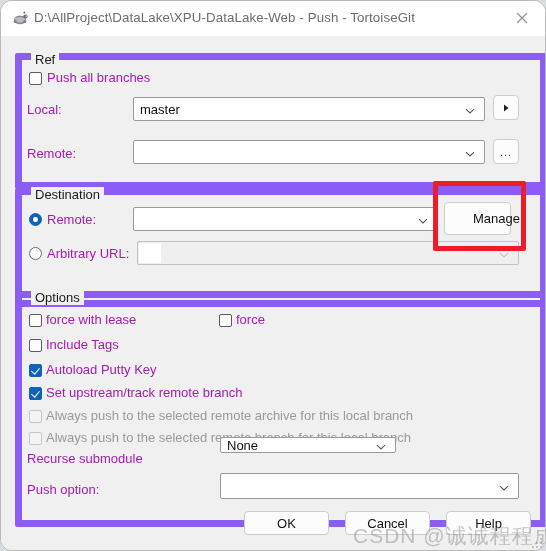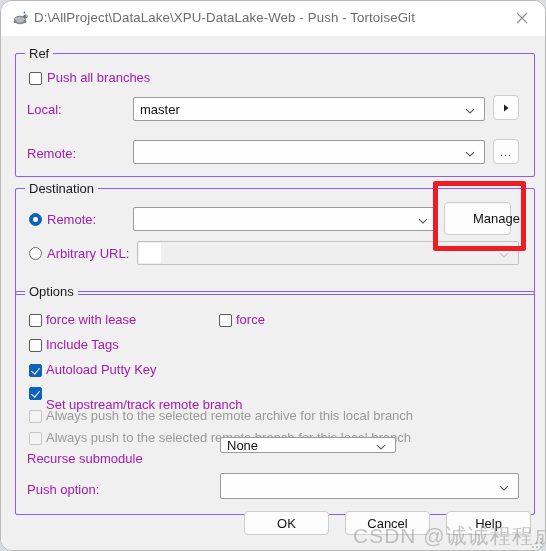--- a/index.html
+++ b/index.html
@@ -66,21 +66,21 @@
     width: 546px;
     height: 516px;
     background: #f0f0f0;
     border-bottom-left-radius: 7px;
     border-bottom-right-radius: 7px;
   }
 
   
   .group {
     position: absolute;
-    border: 1px solid #8b5cf6;
+    border: 7px solid #8b5cf6;
     border-radius: 2px;
     background: transparent;
   }
   .group-title {
     position: absolute;
     top: -8px;
     left: 9px;
     padding: 0 4px;
     background: #f0f0f0;
     font-size: 13px;
@@ -336,21 +336,21 @@
     <div class="cb" style="left:218px; top:278px;"></div>
     <span class="lbl" style="left:235px; top:276px;">force</span>
 
     <div class="cb" style="left:28px; top:303px;"></div>
     <span class="lbl" style="left:45px; top:301px;">Include Tags</span>
 
     <div class="cb checked" style="left:28px; top:328px;"></div>
     <span class="lbl" style="left:45px; top:326px;">Autoload Putty Key</span>
 
     <div class="cb checked" style="left:28px; top:351px;"></div>
-    <span class="lbl" style="left:45px; top:349px;margin-top:12px;">Set upstream/track remote branch</span>
+    <span class="lbl" style="left:45px; top:349px;">Set upstream/track remote branch</span>
 
     <div class="cb disabled" style="left:28px; top:374px;"></div>
     <span class="lbl dim" style="left:45px; top:372px;">Always push to the selected remote archive for this local branch</span>
 
     <div class="cb disabled" style="left:28px; top:396px;"></div>
     <span class="lbl dim" style="left:45px; top:394px;">Always push to the selected remote branch for this local branch</span>
 
     <span class="lbl" style="left:26px; top:415px;">Recurse submodule</span>
     <div class="combo" style="left:219px; top:401px; width:176px; height:16px;">
       <span class="ctext">None</span>

